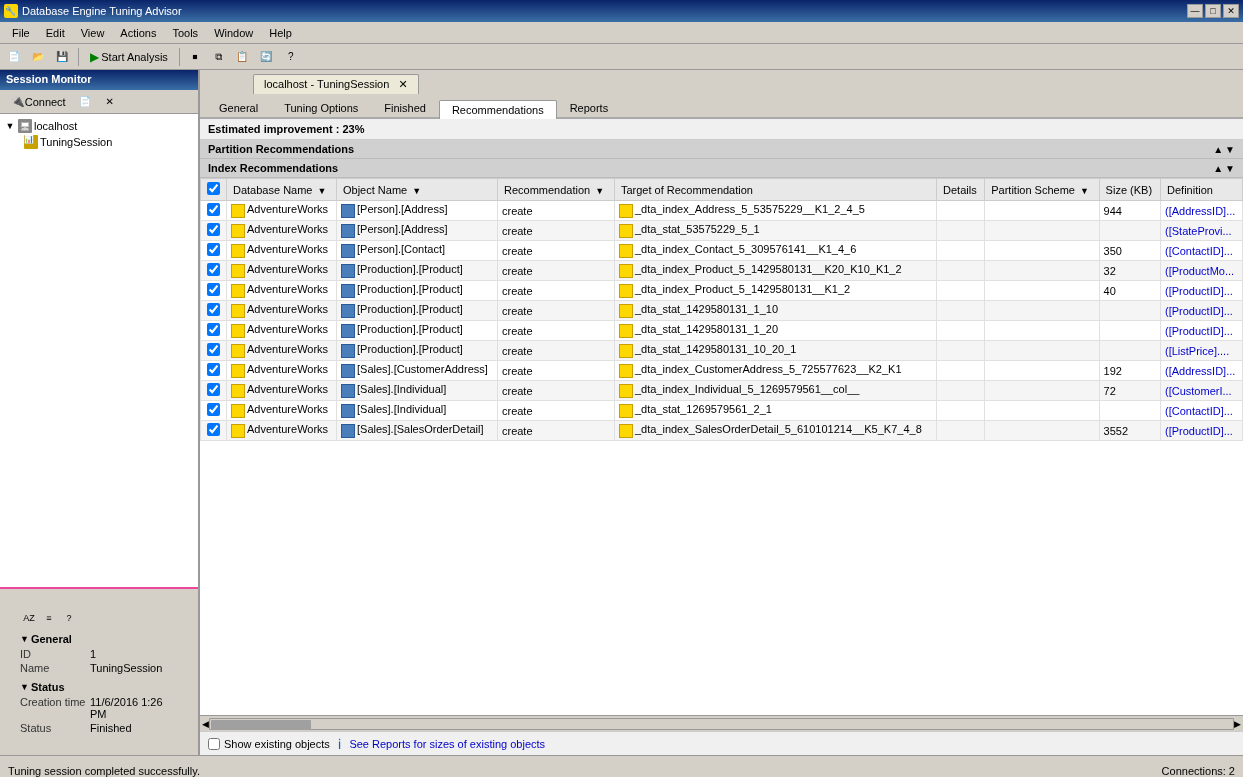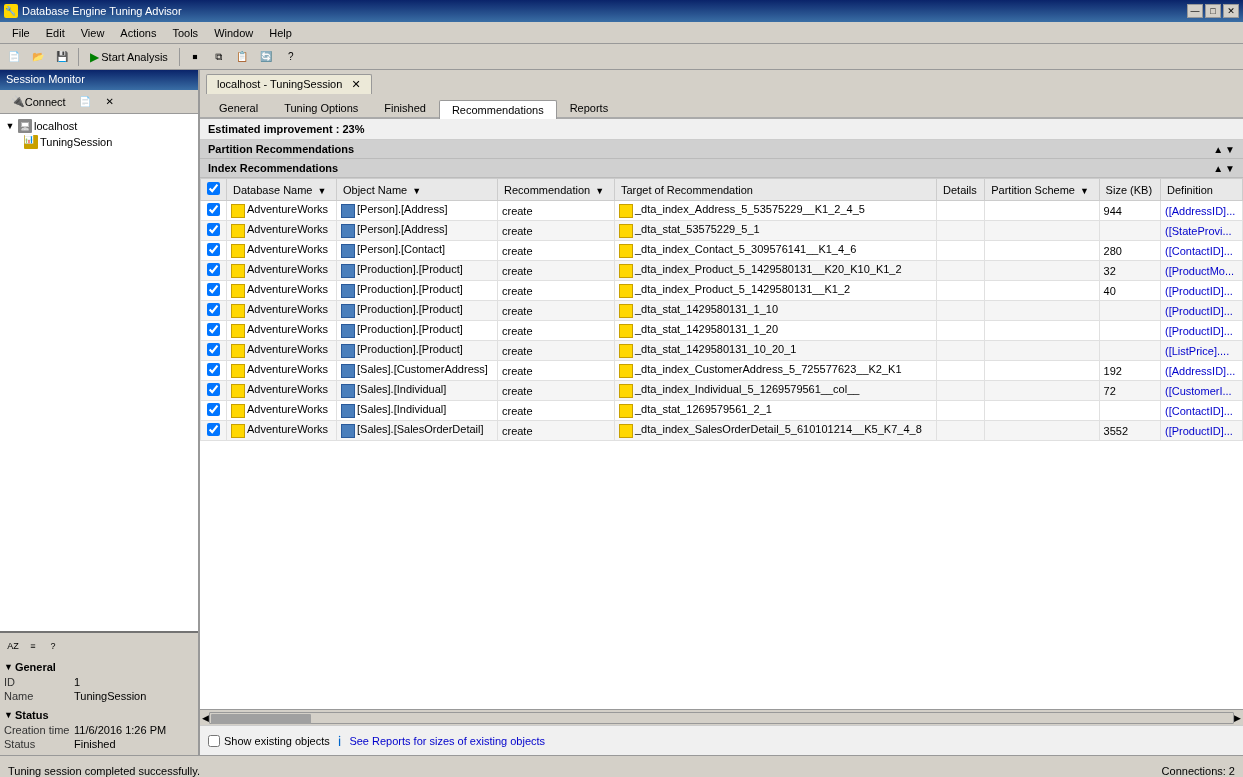--- a/index.html
+++ b/index.html
@@ -75,56 +75,56 @@
 
     
     .session-panel {
       width: 200px; min-width: 200px;
       background: #d4d0c8;
       border-right: 2px solid #999;
       display: flex; flex-direction: column;
     }
     .session-panel-header {
       background: linear-gradient(to bottom, #0a246a, #3a6ea5);
-      color: white; font-size: 11px; font-weight: normal;
+      color: white; font-size: 11px; font-weight: bold;
       padding: 3px 6px; height: 20px;
     }
     .session-toolbar {
       height: 24px; background: #d4d0c8;
       display: flex; align-items: center; padding: 2px 4px; gap: 2px;
       border-bottom: 1px solid #999;
     }
     .session-tree { flex: 1; background: white; padding: 4px; overflow: auto; }
     .tree-item { display: flex; align-items: center; gap: 2px; padding: 1px 0; cursor: pointer; }
     .tree-expand { width: 12px; height: 12px; display: flex; align-items: center; justify-content: center; font-size: 9px; cursor: pointer; }
     .tree-icon { width: 14px; height: 14px; }
     .server-icon { background: #888; border-radius: 1px; font-size: 8px; color: white; display: flex; align-items: center; justify-content: center; }
     .session-icon { background: #c8a000; border-radius: 1px; font-size: 8px; color: white; }
 
     
     .properties-panel {
-      border-top: 2px solid #737373;
-      background: #d4d0c8; padding: 4px;
+      border-top: 2px solid #ec4899;
+      background: #d4d0c8; padding: 20px;
     }
     .props-toolbar { display: flex; align-items: center; gap: 2px; margin-bottom: 4px; }
     .props-btn { width: 18px; height: 18px; background: #d4d0c8; border: 1px solid transparent; display: flex; align-items: center; justify-content: center; font-size: 9px; cursor: pointer; }
     .props-row { display: flex; padding: 1px 0; }
     .props-label { width: 70px; color: #333; }
     .props-value { flex: 1; color: #000; }
     .props-status-section { margin-top: 4px; }
     .section-header { display: flex; align-items: center; gap: 2px; font-weight: bold; font-size: 11px; padding: 2px 0; }
     .collapse-icon { font-size: 9px; cursor: pointer; }
 
     
     .content-area { flex: 1; background: #d4d0c8; display: flex; flex-direction: column; overflow: hidden; }
 
     
     .tab-header {
       background: #d4d0c8; padding: 4px 6px 0;
-      display: flex; align-items: flex-end;
+      display: flex; align-items: flex-end; margin-left: 47px;
     }
     .session-tab {
       background: #ece9d8; border: 1px solid #999; border-bottom: none;
       padding: 3px 10px; font-size: 11px; cursor: pointer;
       margin-right: 2px; border-radius: 2px 2px 0 0;
     }
     .close-x { margin-left: 6px; cursor: pointer; }
 
     
     .inner-tabs {
@@ -175,21 +175,21 @@
     .checkbox-cell { text-align: center; width: 18px; }
 
     
     .db-icon { display: inline-block; width: 14px; height: 14px; background: #ffd700; border: 1px solid #c8a000; font-size: 8px; margin-right: 2px; vertical-align: middle; }
     .table-icon-sm { display: inline-block; width: 14px; height: 14px; background: #4a7ebb; border: 1px solid #2a5a9b; font-size: 8px; margin-right: 2px; vertical-align: middle; }
     .index-icon { display: inline-block; width: 14px; height: 14px; background: #ffd700; border: 1px solid #c8a000; font-size: 8px; margin-right: 2px; vertical-align: middle; }
     .def-link { color: #0000cc; cursor: pointer; }
 
     
     .bottom-bar {
-      height: 30px; background: #f0f0f0;
+      height: 24px; background: #f0f0f0;
       border-top: 1px solid #ccc;
       display: flex; align-items: center; padding: 0 8px; gap: 8px;
     }
     .show-existing { display: flex; align-items: center; gap: 4px; font-size: 11px; }
     .checkbox-input { width: 12px; height: 12px; }
     .report-link { color: #0000cc; cursor: pointer; font-size: 11px; }
     .info-icon { color: #0066cc; font-size: 14px; }
 
     
     .scroll-bar-h {
@@ -408,21 +408,21 @@
       </td>
       <td>
         <span class="table-icon-sm"></span>[Person].[Contact]
       </td>
       <td>create</td>
       <td>
         <span class="index-icon"></span>_dta_index_Contact_5_309576141__K1_4_6
       </td>
       <td></td>
       <td></td>
-      <td>280</td>
+      <td>350</td>
       <td>
         <span class="def-link">([ContactID]...</span>
       </td>
     </tr>
               <tr>
       <td class="checkbox-cell">
         <input type="checkbox" checked="" style="">
       </td>
       <td>
         <span class="db-icon"></span>AdventureWorks

